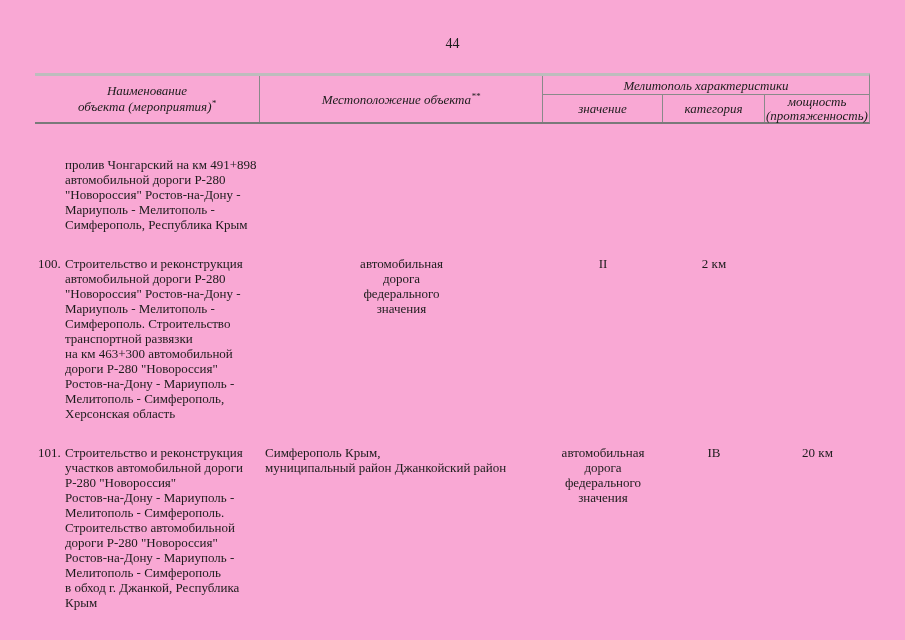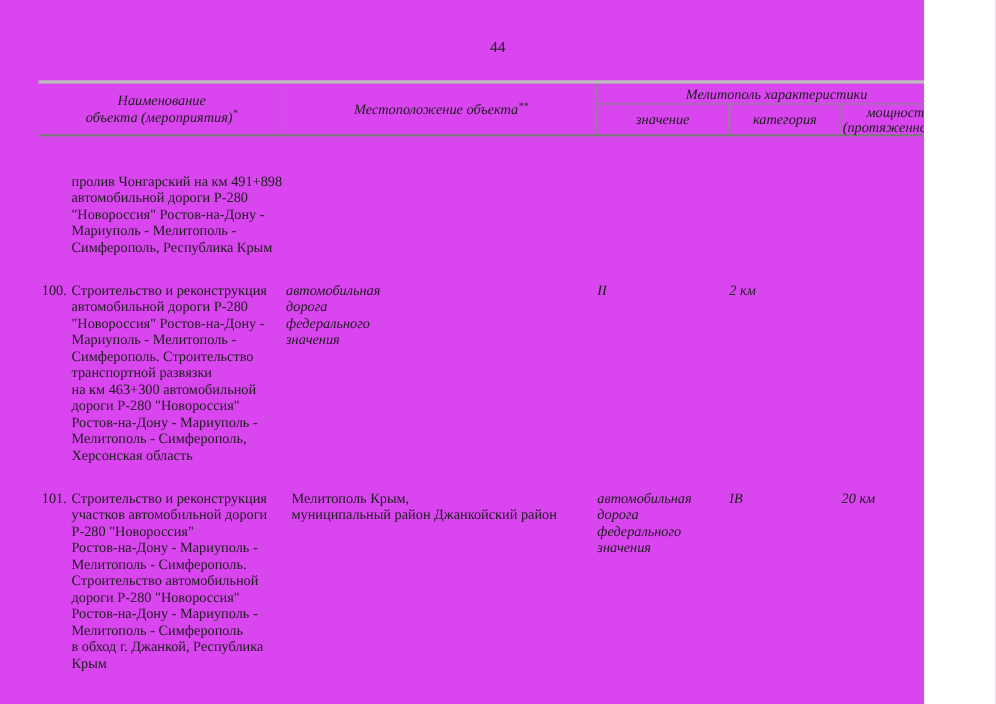--- a/index.html
+++ b/index.html
@@ -1,17 +1,17 @@
 <!DOCTYPE html>
 <html><head>
 <meta charset="utf-8">
 <style>
   html,body { margin:0; padding:0; background:#ffffff; }
   #page {
-    position:relative; width:840px; height:640px; background:#d946ef;
+    position:relative; width:905px; height:640px; background:#f9a8d4;
     font-family:"Liberation Serif","DejaVu Serif",serif; color:#1c1c1c;
     overflow:hidden;
   }
   .pageno {
     position:absolute; top:36px; left:0; width:905px;
     text-align:center; font-size:14px;
   }
   
   .thead {
     position:absolute; top:73px; left:35px; width:835px;
@@ -45,21 +45,21 @@
     display:grid;
     grid-template-columns:225px 283px 120px 102px 105px;
     align-items:start;
   }
   .trow + .trow { margin-top:24px; }
   .pre { white-space:pre-line; }
   .c-name { display:flex; align-items:flex-start; }
   .num { flex:0 0 30px; padding-left:3px; box-sizing:border-box; }
   .ntext { flex:1 1 auto; }
   .c-loc { padding-left:5px; box-sizing:border-box; }
-  .c-val, .c-cat, .c-cap { text-align:left;font-style:italic; }
+  .c-val, .c-cat, .c-cap { text-align:center; }
 </style>
 </head>
 <body>
 
 <div id="page">
 
   <div class="pageno">44</div>
 
   <div class="thead">
     <div class="hc h-name">
@@ -124,21 +124,21 @@
 Р-280 "Новороссия"
 Ростов-на-Дону - Мариуполь -
 Мелитополь - Симферополь.
 Строительство автомобильной
 дороги Р-280 "Новороссия"
 Ростов-на-Дону - Мариуполь -
 Мелитополь - Симферополь
 в обход г. Джанкой, Республика
 Крым</div>
       </div>
-      <div class="c-loc pre">Мелитополь Крым,
+      <div class="c-loc pre">Симферополь Крым,
 муниципальный район Джанкойский район</div>
       <div class="c-val pre">автомобильная
 дорога
 федерального
 значения</div>
       <div class="c-cat">IВ</div>
       <div class="c-cap">20 км</div>
     </div>
 
   </div>

